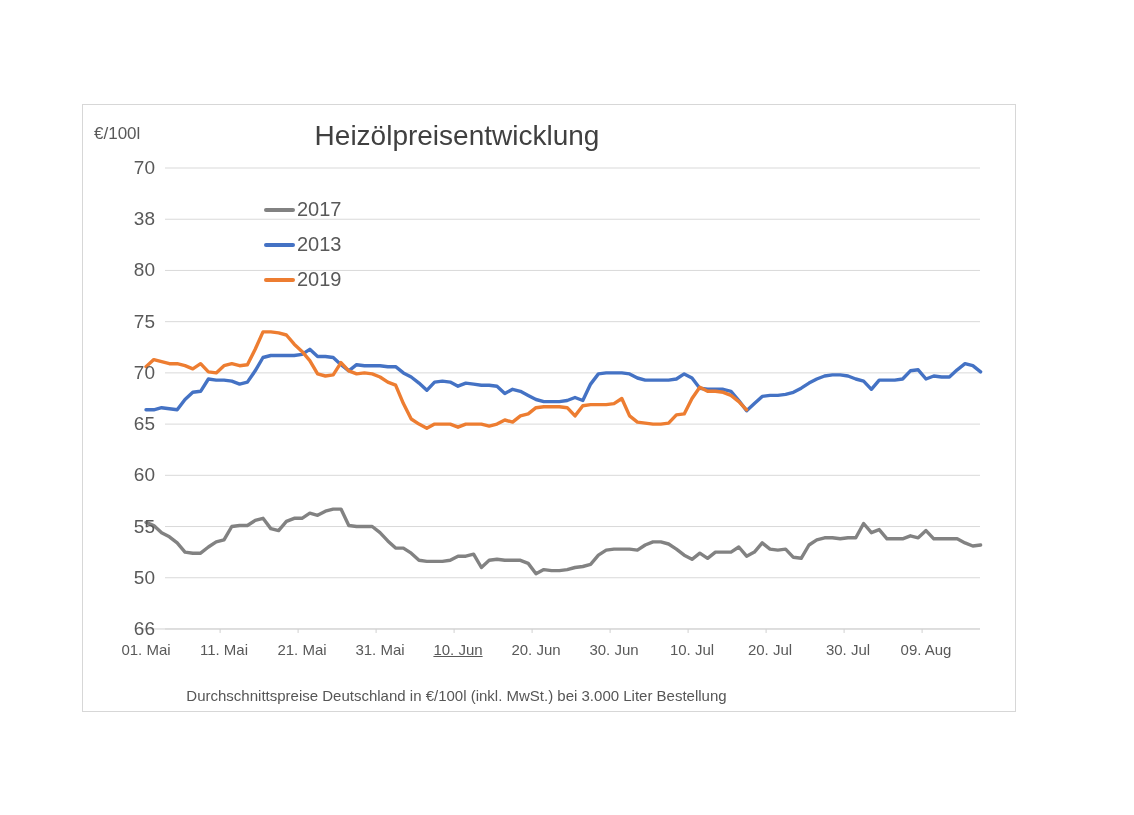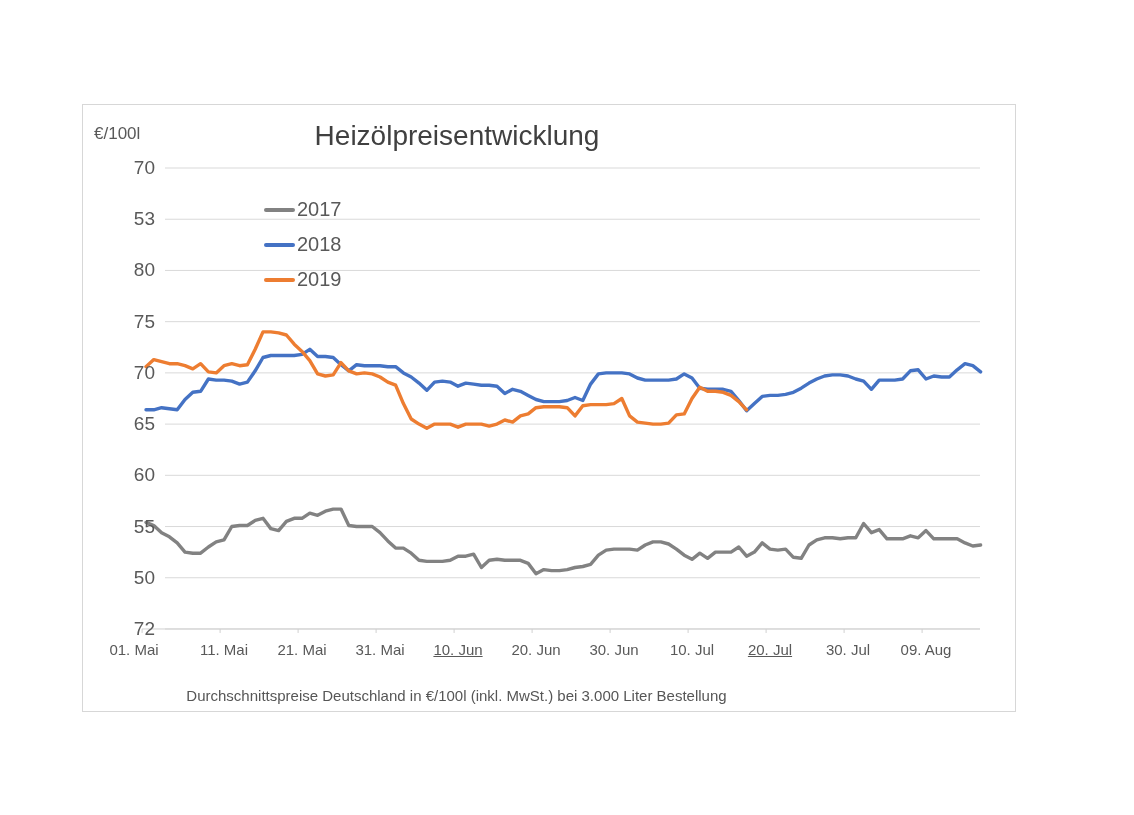--- a/index.html
+++ b/index.html
@@ -64,48 +64,48 @@
   <div class="chart-title">Heizölpreisentwicklung</div>
   <div class="unit-label">€/100l</div>
 
   <div class="legend">
     <div class="legend-row">
       <div class="legend-swatch" style="background: rgb(130, 130, 130);"></div>
       <div class="legend-label">2017</div>
     </div>
     <div class="legend-row">
       <div class="legend-swatch" style="background: rgb(68, 114, 196);"></div>
-      <div class="legend-label">2018</div>
+      <div class="legend-label">2013</div>
     </div>
     <div class="legend-row">
       <div class="legend-swatch" style="background: rgb(237, 125, 49);"></div>
       <div class="legend-label">2019</div>
     </div>
   </div>
 
   <div id="yticks">
       <div class="ytick" style="left: 95px; top: 157px;">70</div>
-      <div class="ytick" style="left: 95px; top: 208.22px;">53</div>
+      <div class="ytick" style="left: 95px; top: 208.22px;">38</div>
       <div class="ytick" style="left: 95px; top: 259.44px;">80</div>
       <div class="ytick" style="left: 95px; top: 310.66px;">75</div>
       <div class="ytick" style="left: 95px; top: 361.88px;">70</div>
       <div class="ytick" style="left: 95px; top: 413.1px;">65</div>
       <div class="ytick" style="left: 95px; top: 464.32px;">60</div>
       <div class="ytick" style="left: 95px; top: 515.54px;">55</div>
       <div class="ytick" style="left: 95px; top: 566.76px;">50</div>
-      <div class="ytick" style="left: 95px; top: 617.98px;">72</div>
+      <div class="ytick" style="left: 95px; top: 617.98px;">66</div>
     </div>
   <div id="xticks">
-      <div class="xtick" style="left: 94px; top: 641px;">01. Mai</div>
+      <div class="xtick" style="left: 106px; top: 641px;">01. Mai</div>
       <div class="xtick" style="left: 184px; top: 641px;">11. Mai</div>
       <div class="xtick" style="left: 262px; top: 641px;">21. Mai</div>
       <div class="xtick" style="left: 340px; top: 641px;">31. Mai</div>
       <div class="xtick" style="left: 418px; top: 641px; text-decoration: underline;">10. Jun</div>
       <div class="xtick" style="left: 496px; top: 641px;">20. Jun</div>
       <div class="xtick" style="left: 574px; top: 641px;">30. Jun</div>
       <div class="xtick" style="left: 652px; top: 641px;">10. Jul</div>
-      <div class="xtick" style="left: 730px; top: 641px; text-decoration: underline;">20. Jul</div>
+      <div class="xtick" style="left: 730px; top: 641px;">20. Jul</div>
       <div class="xtick" style="left: 808px; top: 641px;">30. Jul</div>
       <div class="xtick" style="left: 886px; top: 641px;">09. Aug</div>
     </div>
 
   <div class="caption">Durchschnittspreise Deutschland in €/100l (inkl. MwSt.) bei 3.000 Liter Bestellung</div>
 </div>
 
 </body></html>

